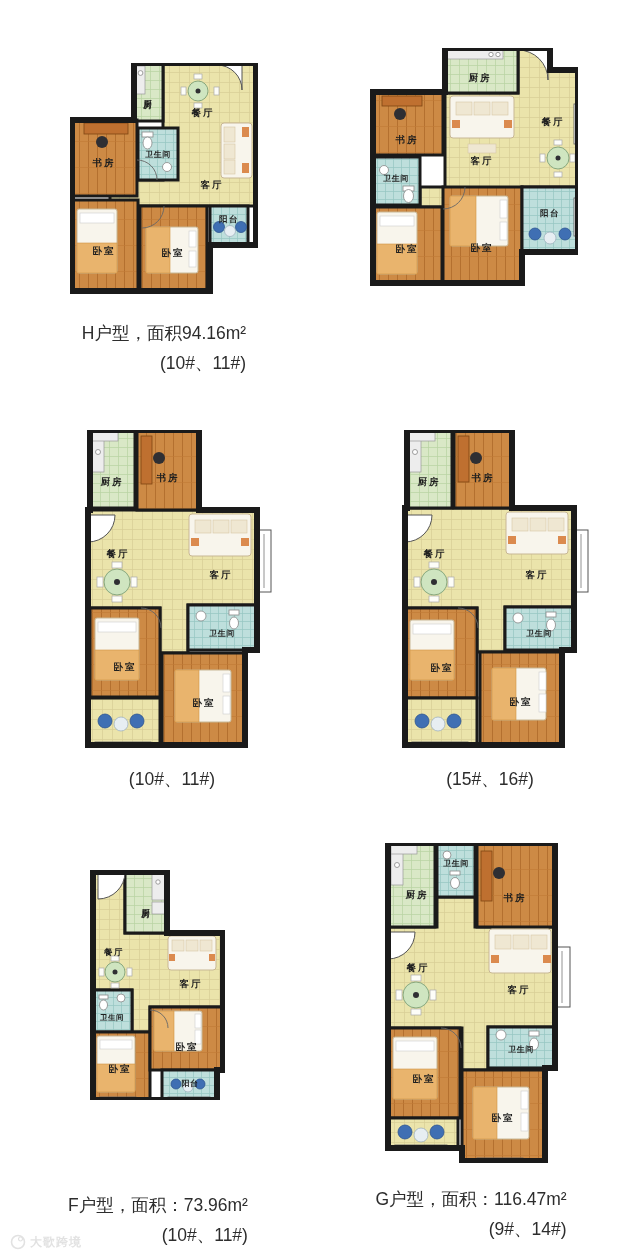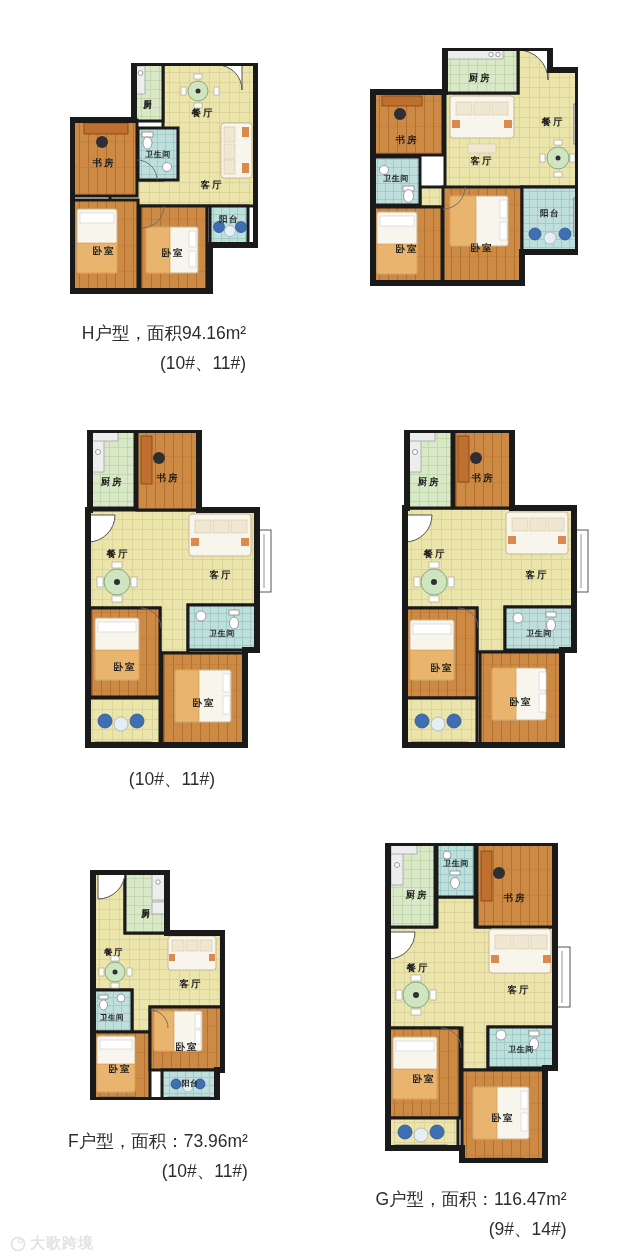--- a/index.html
+++ b/index.html
@@ -9,22 +9,22 @@
   .plan{position:absolute;}
   .plan svg{display:block;}
   
   .rl{font-family:"Liberation Sans",sans-serif;font-weight:600;font-size:9.5px;
       fill:#1f1f1f;letter-spacing:2px;text-anchor:middle;}
   .rs{font-size:8px;letter-spacing:0.5px;}
   .rt{font-size:8.5px;letter-spacing:1.5px;}
   .v{writing-mode:vertical-rl;text-orientation:upright;letter-spacing:0;font-size:8.5px;}
   .cap{position:absolute;transform:translateX(-50%);text-align:right;white-space:nowrap;
        font-size:17.5px;line-height:30px;font-weight:500;color:#2d2d2d;}
-  .wm{position:absolute;left:10px;top:1234px;display:flex;align-items:center;gap:4px;
-      color:#e2e2e2;font-size:15px;font-weight:700;letter-spacing:1px;}
+  .wm{position:absolute;left:10px;top:1234px;display:flex;gap:4px;
+      color:#e2e2e2;font-size:12px;font-weight:700;letter-spacing:1px;}
   
   .wall{fill:none;stroke:#1a1a1a;stroke-width:6;stroke-linejoin:miter;}
   .rm{stroke:#1a1a1a;stroke-width:3;}
   .fw{fill:#f8f5ec;stroke:#c8b795;stroke-width:1;}
   .cu{fill:#efe7d2;stroke:#d5c6a5;stroke-width:0.6;}
   .pl{fill:#db8a4e;stroke:none;}
   .bk{fill:#e9b46d;stroke:#cf9344;stroke-width:0.6;}
   .pw{fill:#ffffff;stroke:#cccccc;stroke-width:0.6;}
   .sa{fill:#ffffff;stroke:#888888;stroke-width:0.8;}
   .ch{fill:#fdfdf8;stroke:#aaaaaa;stroke-width:0.7;}
@@ -513,22 +513,23 @@
   </div>
 
   <div class="cap" style="left:164px;top:318px">
     <div>H户型，面积94.16m²</div>
     <div>(10#、11#)</div>
   </div>
   <div class="cap" style="left:172px;top:764px">
     <div>(10#、11#)</div>
   </div>
   <div class="cap" style="left:490px;top:764px">
-  </div>
-  <div class="cap" style="left:158px;top:1126px">
+    <div>(15#、16#)</div>
+  </div>
+  <div class="cap" style="left:158px;top:1190px">
     <div>F户型，面积：73.96m²</div>
     <div>(10#、11#)</div>
   </div>
   <div class="cap" style="left:471px;top:1184px">
     <div>G户型，面积：116.47m²</div>
     <div>(9#、14#)</div>
   </div>
 
   <div class="wm">
     <svg width="16" height="16" viewBox="0 0 16 16">

